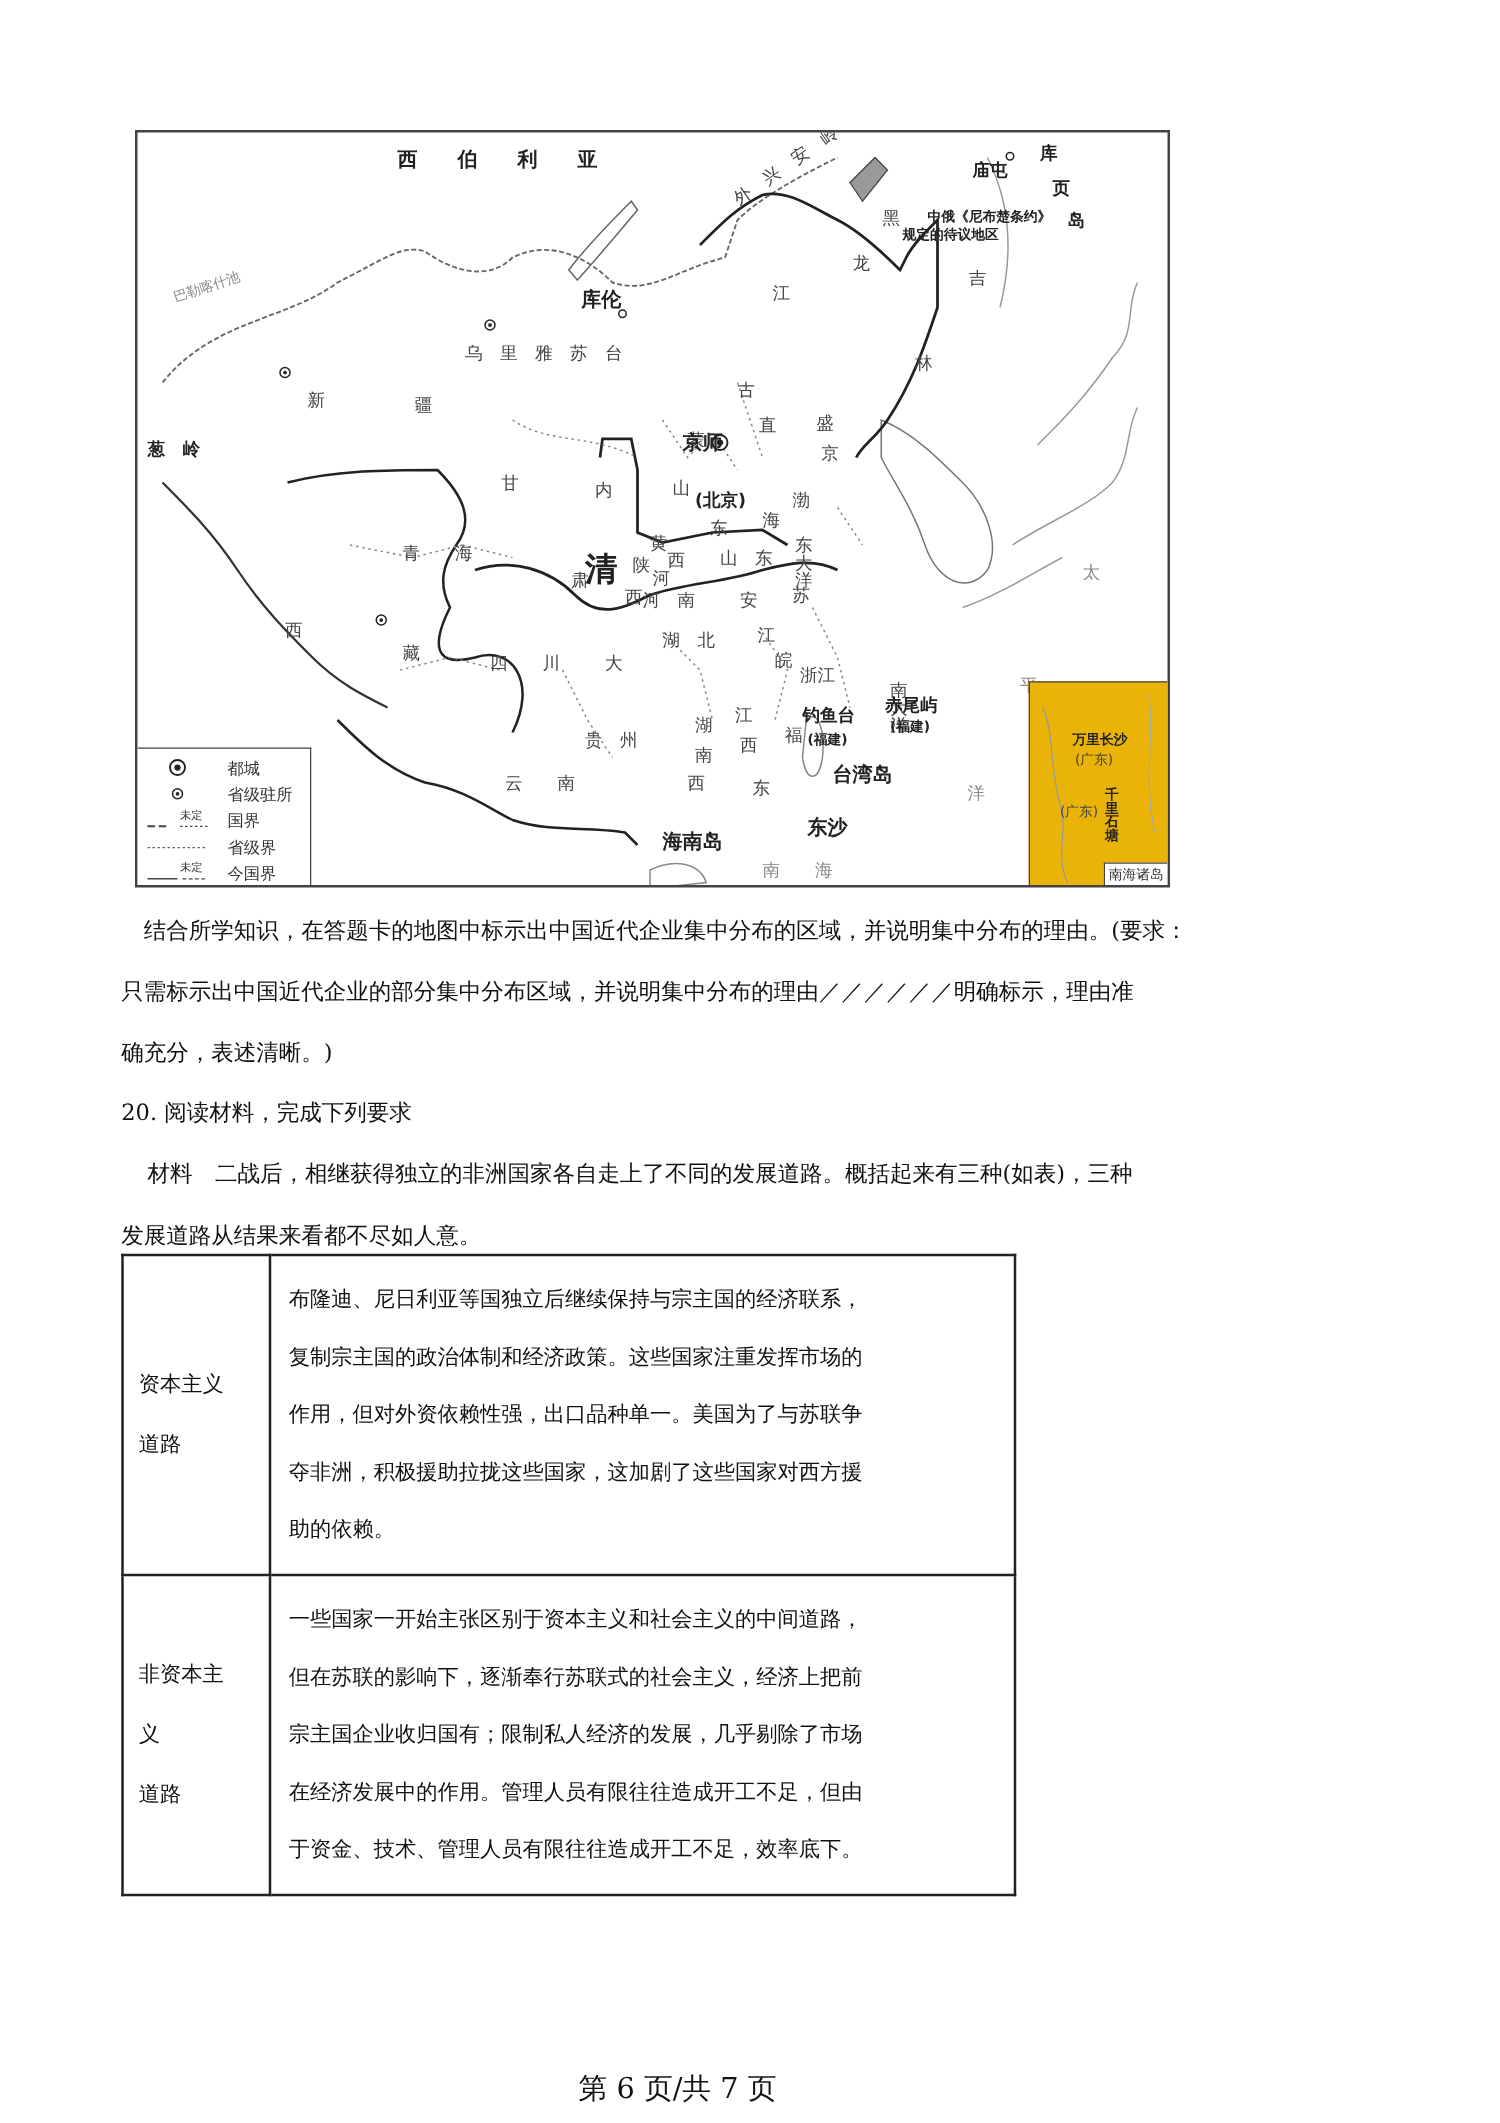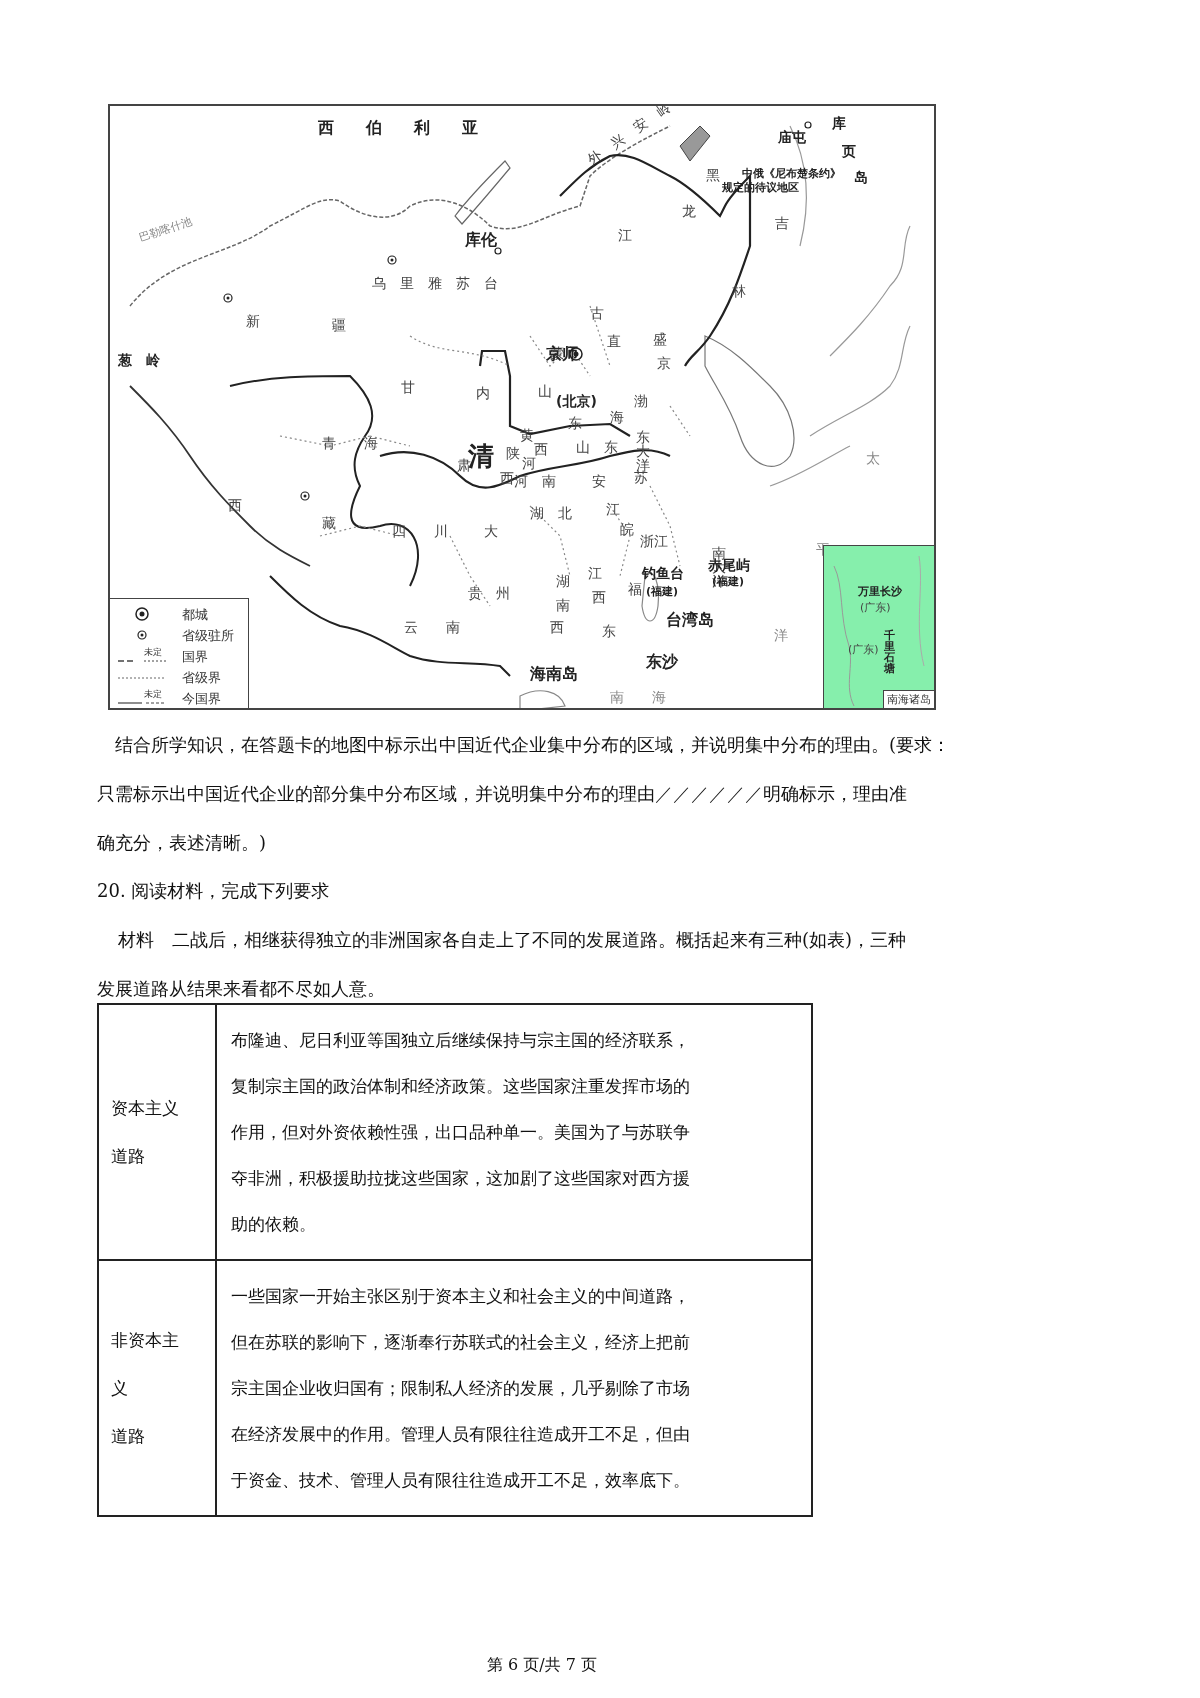--- a/index.html
+++ b/index.html
@@ -15,30 +15,30 @@
   .lbl.md{font-size:16px;}
   .lbl.sm{font-size:11px;}
   .lbl.gray{color:#888;}
   .legend{position:absolute;left:0;top:492px;width:138px;height:112px;
           border:1.5px solid #444;border-left:none;border-bottom:none;background:#fff;}
   .legend .row{position:absolute;left:0;width:138px;height:22px;
                font-family:"DejaVu Sans","Liberation Sans",sans-serif;font-size:13px;color:#333;}
   .legend .sym{position:absolute;left:6px;width:52px;height:22px;}
   .legend .txt{position:absolute;left:72px;top:3px;}
   .inset{position:absolute;right:0;bottom:0;width:110px;height:162px;
-         border:1.5px solid #444;border-right:none;border-bottom:none;background:#86efac;}
+         border:1.5px solid #444;border-right:none;border-bottom:none;background:#eab308;}
   .inset .cap{position:absolute;right:0;bottom:0;border:1px solid #444;border-right:none;border-bottom:none;
               font-family:"DejaVu Sans","Liberation Sans",sans-serif;font-size:11px;color:#333;padding:1px 3px;background:#fff;}
   .p{position:absolute;left:97px;font-size:18px;line-height:1;white-space:nowrap;}
   table.t{position:absolute;left:97px;top:1003px;width:716px;border-collapse:collapse;
           font-size:17px;}
   table.t td{border:2px solid #222;vertical-align:middle;}
   table.t td.h{width:104px;padding:0 0 0 12px;line-height:48px;}
   table.t td.c{padding:12px 10px 12px 14px;line-height:46px;}
-  .footer{position:absolute;top:1655px;left:0;width:1084px;text-align:center;font-size:16px;}
+  .footer{position:absolute;top:1655px;left:0;width:1084px;text-align:center;font-size:23px;}
 </style>
 </head>
 <body>
 
 <div class="map">
   <svg width="828" height="606">
 
     <path d="M20 200 C60 150 120 150 160 120 C200 100 210 90 230 95 C250 110 280 120 300 100 C330 85 360 100 380 120 C410 130 430 110 470 100 L480 70 C500 50 540 30 560 20" stroke="#666" stroke-width="1.5" fill="none" stroke-dasharray="4 2"></path>
     <path d="M595 230 C620 240 640 260 660 280 C680 300 690 330 680 350 C665 370 640 360 630 330 C620 300 605 280 595 260 Z" stroke="#777" stroke-width="1.2" fill="none"></path>
     <path d="M720 250 C740 230 760 210 780 180 C800 160 790 140 800 120 M700 330 C730 310 760 300 780 280 C795 260 790 240 800 220 M660 380 C690 370 720 350 740 340" stroke="#999" stroke-width="1.2" fill="none"></path>

